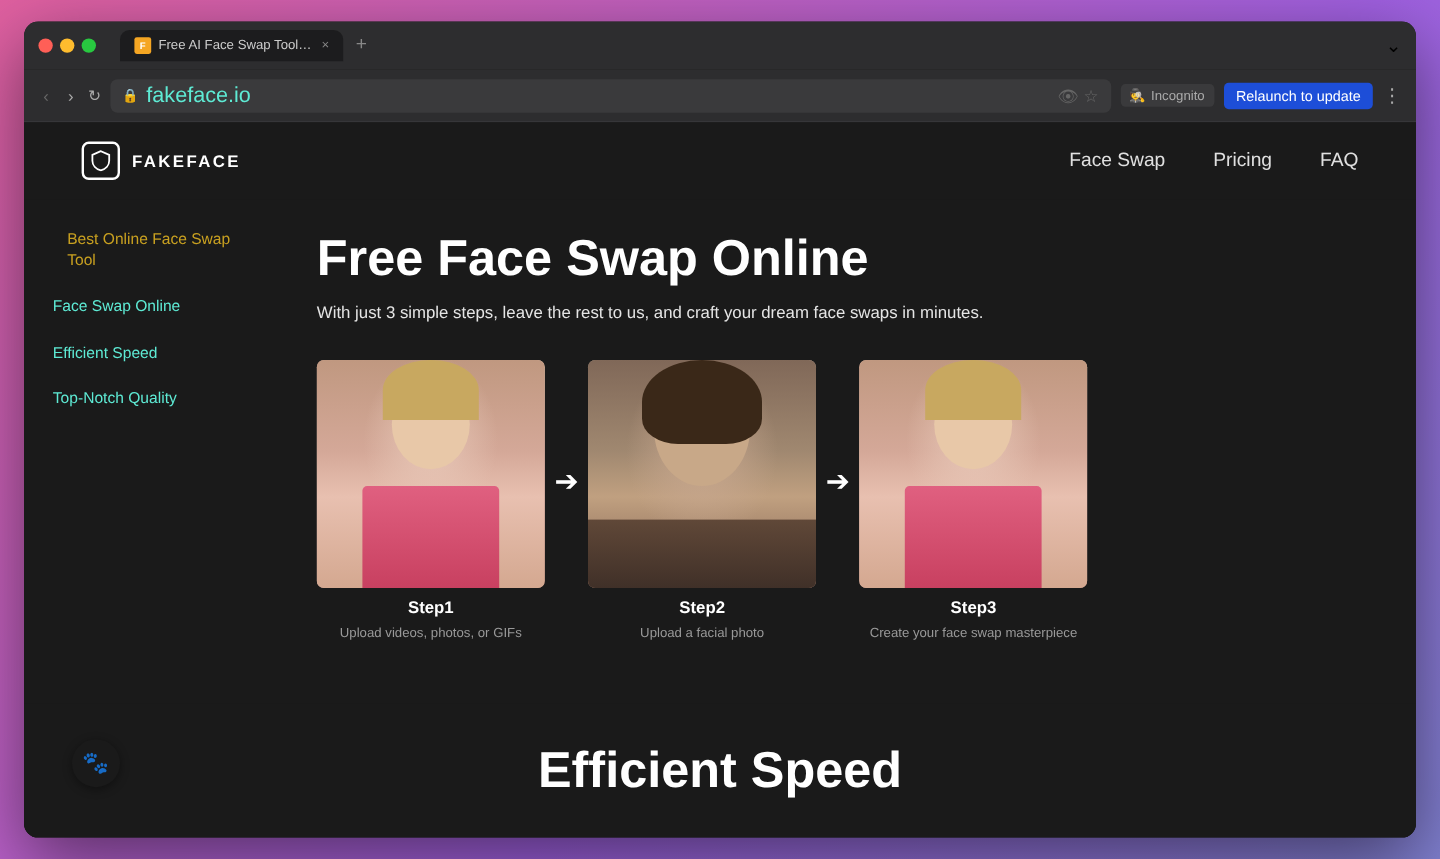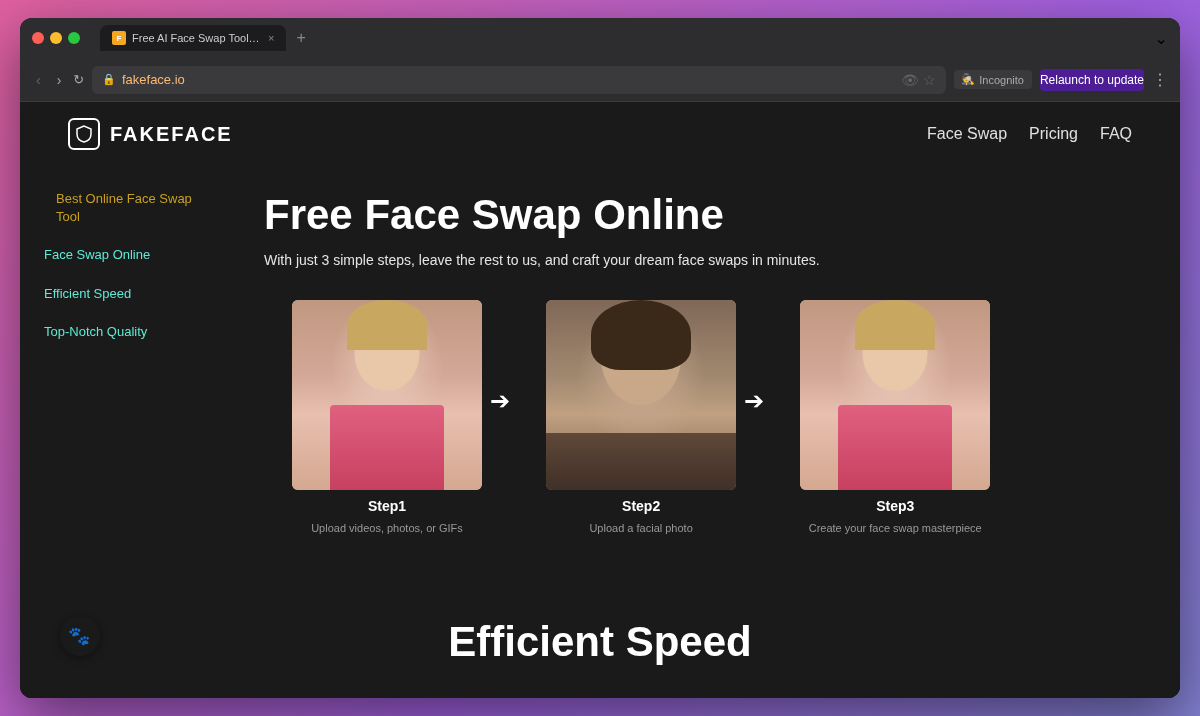--- a/index.html
+++ b/index.html
@@ -130,44 +130,44 @@
       flex: 1;
       background: #3a3a3c;
       border-radius: 6px;
       height: 28px;
       display: flex;
       align-items: center;
       padding: 0 10px;
       gap: 6px;
     }
     .url-lock { color: #888; font-size: 11px; }
-    .url-text { color: #fdba74; font-size: 13px; }
+    .url-text { color: #5eead4; font-size: 18px; }
     .url-bar-actions {
       display: flex;
       align-items: center;
       gap: 4px;
       margin-left: auto;
     }
     .url-icon { color: #666; font-size: 14px; }
     .incognito-badge {
       background: #3a3a3c;
       border-radius: 4px;
       padding: 3px 8px;
       display: flex;
       align-items: center;
       gap: 4px;
       font-size: 11px;
       color: #aaa;
     }
     .relaunch-btn {
-      background: #4c1d95;
+      background: #1d4ed8;
       color: white;
       border: none;
       border-radius: 4px;
-      padding: 4px 0;
+      padding: 4px 10px;
       font-size: 12px;
       cursor: pointer;
       display: flex;
       align-items: center;
       gap: 4px;
     }
     .more-btn {
       color: #aaa;
       font-size: 16px;
       cursor: pointer;
@@ -205,27 +205,27 @@
       border: 2px solid white;
       border-radius: 6px;
       display: flex;
       align-items: center;
       justify-content: center;
       font-size: 16px;
       color: white;
     }
     .logo-text {
       color: white;
-      font-size: 20px;
+      font-size: 14px;
       font-weight: 700;
       letter-spacing: 2px;
     }
     .nav-links {
       display: flex;
-      gap: 22px;
+      gap: 40px;
     }
     .nav-link {
       color: #e0e0e0;
       font-size: 16px;
       text-decoration: none;
       cursor: pointer;
     }
 
     
     .main-area {
@@ -278,21 +278,20 @@
     .steps-row {
       display: flex;
       align-items: center;
       gap: 0;
     }
     .step-item {
       display: flex;
       flex-direction: column;
       align-items: center;
       gap: 8px;
-      margin-left: 28px;
     }
     .step-image {
       width: 190px;
       height: 190px;
       border-radius: 6px;
       overflow: hidden;
       position: relative;
     }
     
     .step-img-1 {

